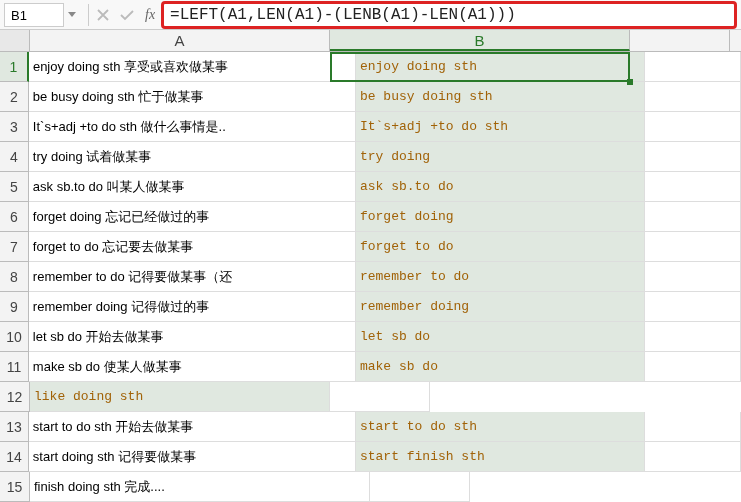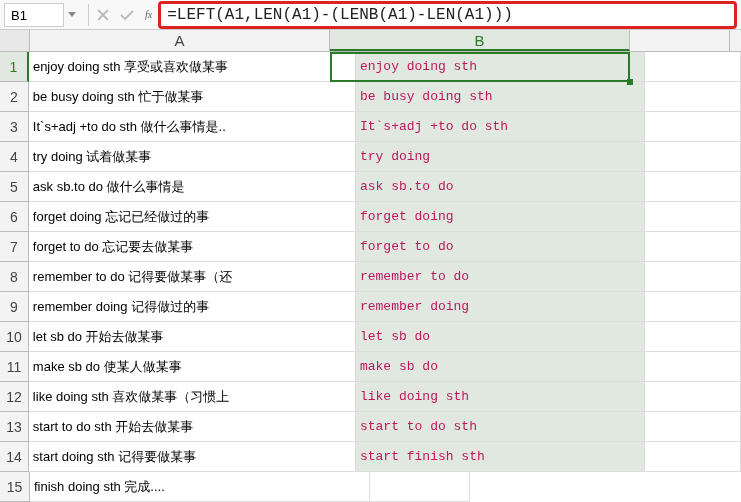--- a/index.html
+++ b/index.html
@@ -50,21 +50,21 @@
       height: 24px;
       display: flex;
       align-items: center;
       justify-content: center;
       color: #bbb;
     }
     .fx-label {
       font-style: italic;
       font-family: "Times New Roman", serif;
       color: #666;
-      font-size: 10px;
+      font-size: 14px;
       margin: 0 6px;
     }
     .formula-wrap {
       flex: 1;
       height: 28px;
       border: 3px solid #d22;
       border-radius: 4px;
       display: flex;
       align-items: center;
       padding: 0 6px;
@@ -118,21 +118,21 @@
       color: #2a7a2a;
     }
     .cell {
       border-right: 1px solid #ddd;
       border-bottom: 1px solid #ddd;
       padding: 0 4px;
       overflow: hidden;
       white-space: nowrap;
     }
     .cell.col-a { width: 340px; font-family: Arial, "Microsoft YaHei", sans-serif; }
-    .cell.col-b { width: 300px; font-family: "Courier New", "SimSun", monospace; color: #be185d; }
+    .cell.col-b { width: 300px; font-family: "Courier New", "SimSun", monospace; color: #a16207; }
     .cell.col-c { width: 100px; }
     .selected-cell {
       position: absolute;
       border: 2px solid #2a7a2a;
       pointer-events: none;
     }
     .selected-handle {
       position: absolute;
       width: 6px;
       height: 6px;
@@ -187,21 +187,21 @@
       <div class="cell col-c"></div>
     </div>
     <div class="row">
       <div class="row-head">4</div>
       <div class="cell col-a">try doing 试着做某事</div>
       <div class="cell col-b">try doing</div>
       <div class="cell col-c"></div>
     </div>
     <div class="row">
       <div class="row-head">5</div>
-      <div class="cell col-a">ask sb.to do 做什么事情是</div>
+      <div class="cell col-a">ask sb.to do 叫某人做某事</div>
       <div class="cell col-b">ask sb.to do</div>
       <div class="cell col-c"></div>
     </div>
     <div class="row">
       <div class="row-head">6</div>
       <div class="cell col-a">forget doing 忘记已经做过的事</div>
       <div class="cell col-b">forget doing</div>
       <div class="cell col-c"></div>
     </div>
     <div class="row">
@@ -229,21 +229,20 @@
       <div class="cell col-c"></div>
     </div>
     <div class="row">
       <div class="row-head">11</div>
       <div class="cell col-a">make sb do 使某人做某事</div>
       <div class="cell col-b">make sb do</div>
       <div class="cell col-c"></div>
     </div>
     <div class="row">
       <div class="row-head">12</div>
-      <div class="cell col-a">like doing sth 喜欢做某事（习惯上</div>
       <div class="cell col-b">like doing sth</div>
       <div class="cell col-c"></div>
     </div>
     <div class="row">
       <div class="row-head">13</div>
       <div class="cell col-a">start to do sth 开始去做某事</div>
       <div class="cell col-b">start to do sth</div>
       <div class="cell col-c"></div>
     </div>
     <div class="row">

